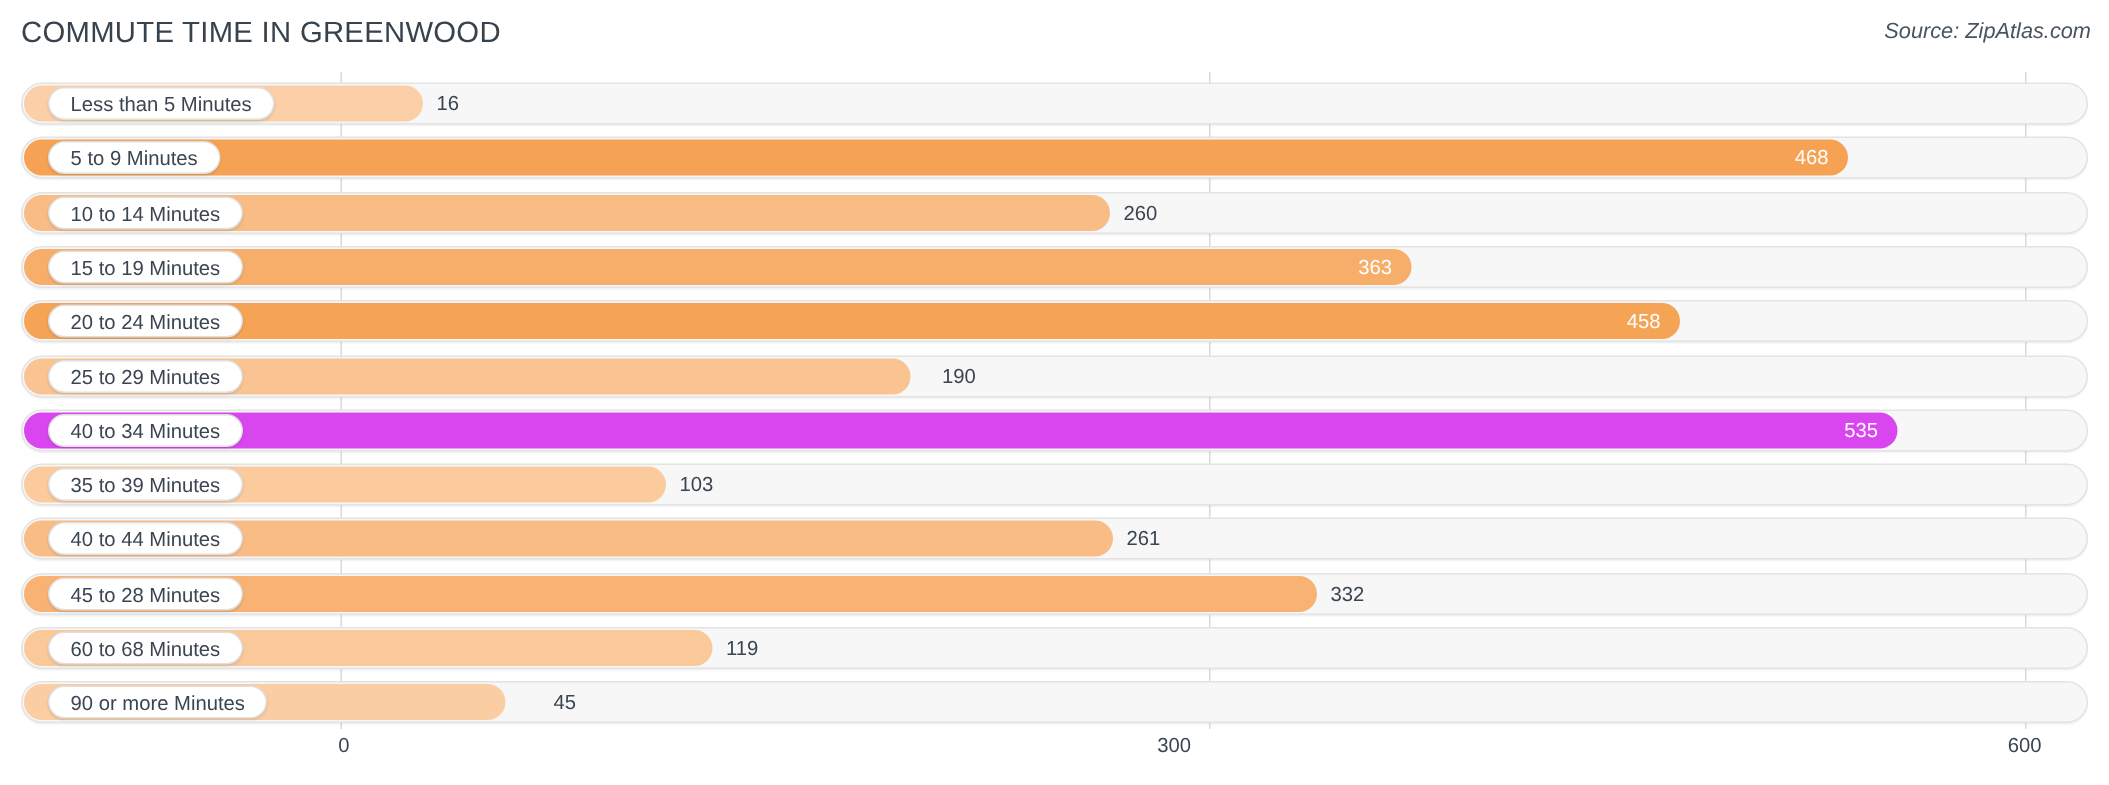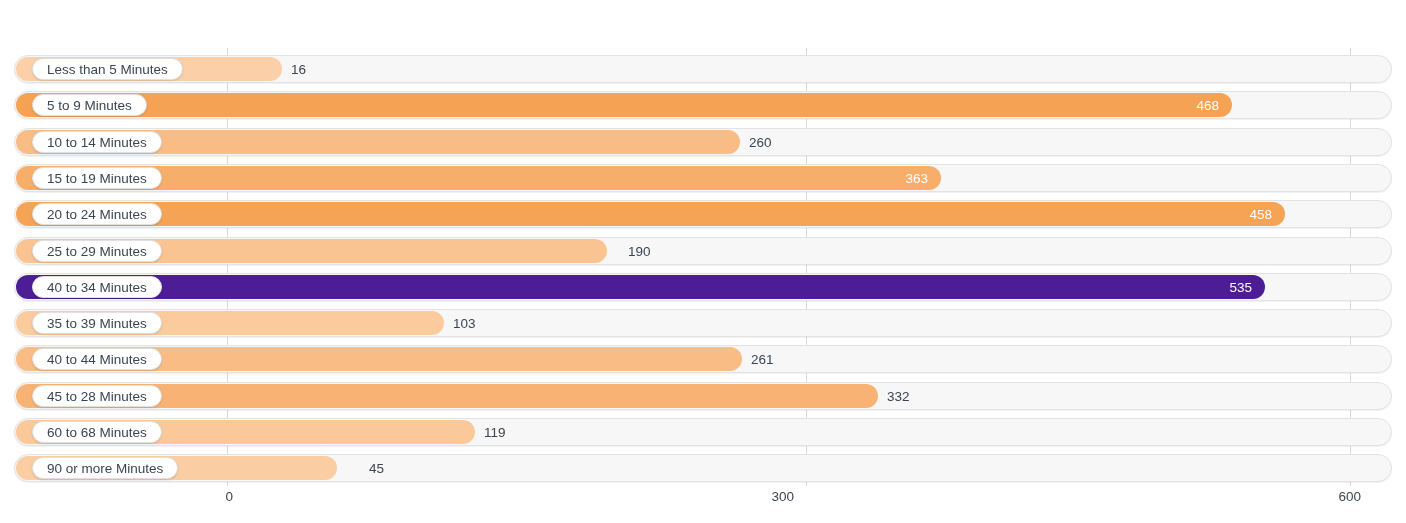--- a/index.html
+++ b/index.html
@@ -145,20 +145,24 @@
     color: #3b4551;
     transform: translateX(-100%);
     white-space: nowrap;
   }
 </style>
 </head>
 <body>
 
 <div id="chart-root">
 
+  <div class="header">
+    <div class="chart-title">COMMUTE TIME IN GREENWOOD</div>
+    <div class="chart-source">Source: ZipAtlas.com</div>
+  </div>
 
   <div class="plot">
     <div class="gridlines">
         <div class="gridline" style="left: 227px;"></div>
         <div class="gridline" style="left: 806px;"></div>
         <div class="gridline" style="left: 1350px;"></div>
       </div>
     <div class="rows">
         <div class="row" style="top: 7px;">
           <div class="track"></div>
@@ -181,34 +185,34 @@
         </div>
         <div class="row" style="top: 115.9px;">
           <div class="track"></div>
           <div class="bar" style="width: 925px; background: rgb(247, 174, 106);">
             <span class="bar-value-in">363</span>
           </div>
           <div class="label-pill">15 to 19 Minutes</div>
         </div>
         <div class="row" style="top: 152.2px;">
           <div class="track"></div>
-          <div class="bar" style="width: 1269px; background: rgb(245, 163, 85);">
+          <div class="bar" style="width: 1104px; background: rgb(245, 163, 85);">
             <span class="bar-value-in">458</span>
           </div>
           <div class="label-pill">20 to 24 Minutes</div>
         </div>
         <div class="row" style="top: 188.5px;">
           <div class="track"></div>
           <div class="bar" style="width: 591px; background: rgb(250, 196, 146);"></div>
           <span class="bar-value-out" style="left: 614px;">190</span>
           <div class="label-pill">25 to 29 Minutes</div>
         </div>
         <div class="row" style="top: 224.8px;">
           <div class="track"></div>
-          <div class="bar" style="width: 1249px; background: #4c1d95;">
+          <div class="bar" style="width: 1249px; background: #d946ef;">
             <span class="bar-value-in">535</span>
           </div>
           <div class="label-pill">40 to 34 Minutes</div>
         </div>
         <div class="row" style="top: 261.1px;">
           <div class="track"></div>
           <div class="bar" style="width: 428px; background: rgb(251, 203, 158);"></div>
           <span class="bar-value-out" style="left: 439px;">103</span>
           <div class="label-pill">35 to 39 Minutes</div>
         </div>

